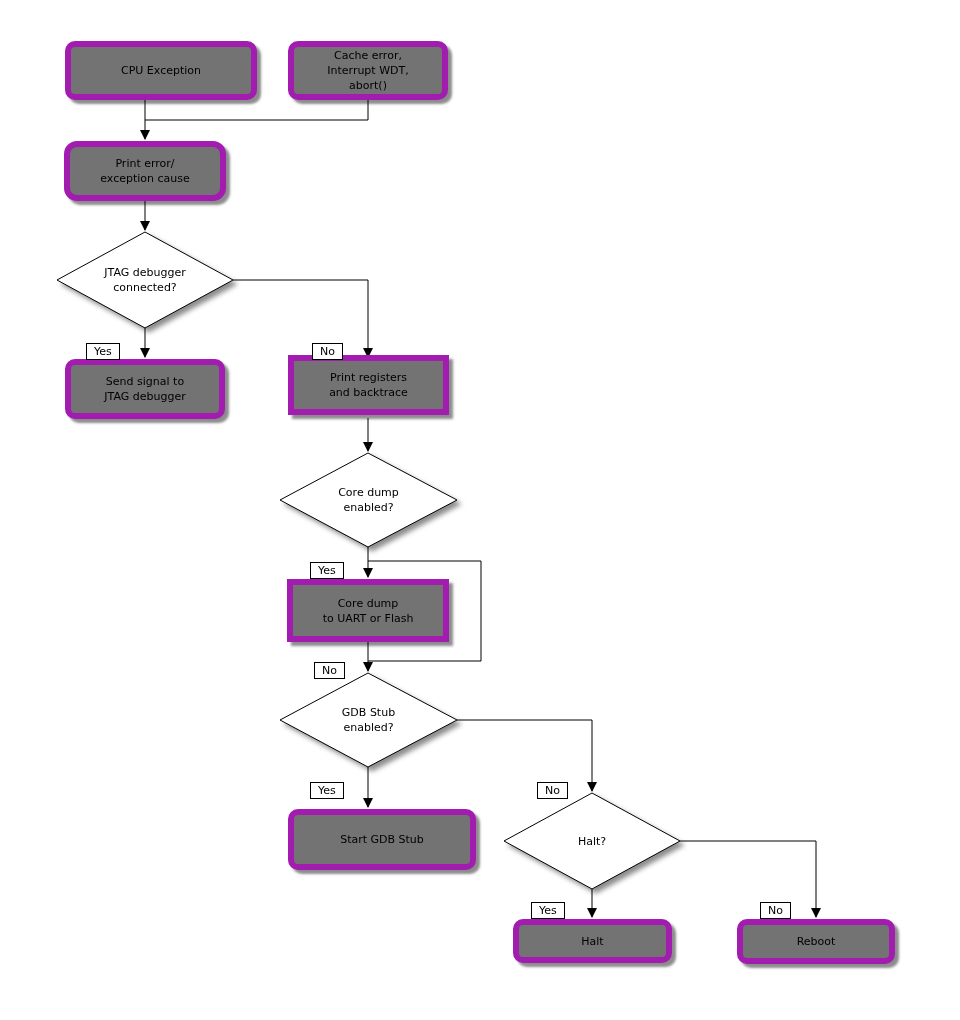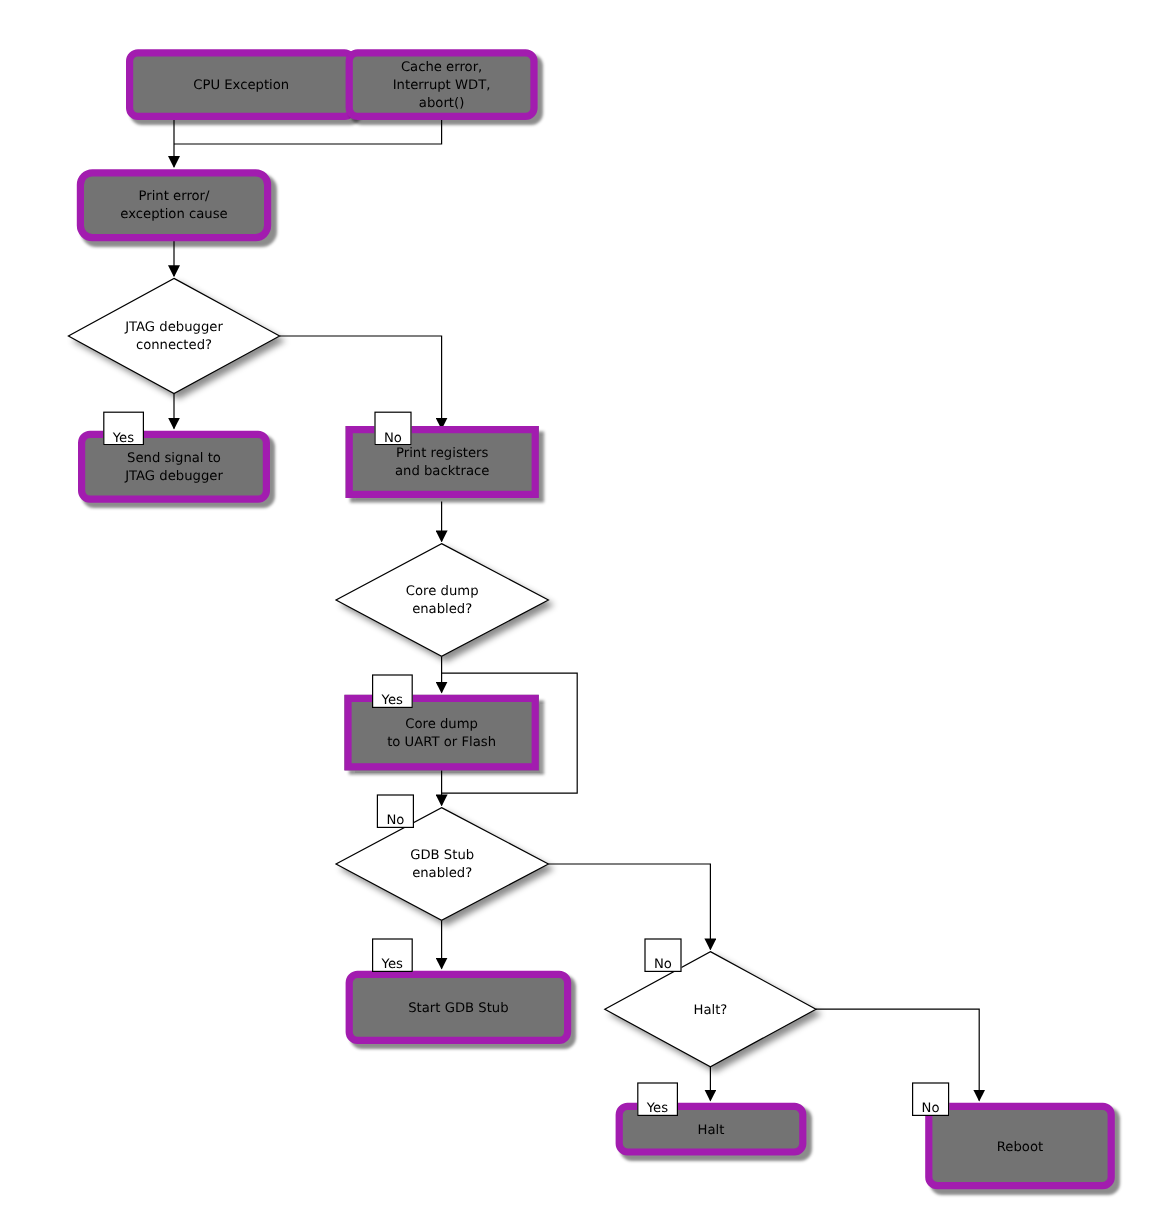--- a/index.html
+++ b/index.html
@@ -59,21 +59,21 @@
     text-align: center;
     white-space: pre-line;
     line-height: 15px;
     pointer-events: none;
   }
   .edge-label {
     position: absolute;
     box-sizing: border-box;
     background: #ffffff;
     border: 1px solid #000000;
-    padding: 13px 7px;
+    padding: 0 7px;
     height: 17px;
     line-height: 15px;
     text-align: center;
   }
 </style>
 </head>
 <body>
 
 <div id="canvas">
 
@@ -109,21 +109,21 @@
     <path class="edge" marker-end="url(#arrow)" d="M592,889 L592,917"></path>
 
     <path class="edge" marker-end="url(#arrow)" d="M680,841 L816,841 L816,917"></path>
 
     <polygon class="diamond" points="145,232 233,280 145,328 57,280"></polygon>
     <polygon class="diamond" points="368,453 457,500 368,547 280,500"></polygon>
     <polygon class="diamond" points="368,673 457,720 368,767 280,720"></polygon>
     <polygon class="diamond" points="592,793 680,841 592,889 504,841"></polygon>
   </svg>
 
-  <div class="node rounded" style="left:65px; top:41px; width:192px; height:59px;margin-left:40px;">CPU Exception</div>
+  <div class="node rounded" style="left:65px; top:41px; width:192px; height:59px;">CPU Exception</div>
 
   <div class="node rounded" style="left:288px; top:41px; width:160px; height:59px;">Cache error,
 Interrupt WDT,
 abort()</div>
 
   <div class="node" style="left:64px; top:141px; width:162px; height:60px;border-radius:13px;">Print error/
 exception cause</div>
 
   <div class="node rounded" style="left:65px; top:359px; width:160px; height:60px;">Send signal to
 JTAG debugger</div>
@@ -131,21 +131,21 @@
   <div class="node" style="left:288px; top:355px; width:161px; height:60px;">Print registers
 and backtrace</div>
 
   <div class="node" style="left:287px; top:579px; width:162px; height:63px;">Core dump
 to UART or Flash</div>
 
   <div class="node rounded" style="left:288px; top:809px; width:188px; height:61px;">Start GDB Stub</div>
 
   <div class="node rounded" style="left:513px; top:919px; width:159px; height:44px;">Halt</div>
 
-  <div class="node rounded" style="left:737px; top:919px; width:158px; height:72px;margin-left:34px;">Reboot</div>
+  <div class="node rounded" style="left:737px; top:919px; width:158px; height:45px;">Reboot</div>
 
   <div class="diamond-label" style="left:57px; top:232px; width:176px; height:96px;">JTAG debugger
 connected?</div>
 
   <div class="diamond-label" style="left:280px; top:453px; width:177px; height:94px;">Core dump
 enabled?</div>
 
   <div class="diamond-label" style="left:280px; top:673px; width:177px; height:94px;">GDB Stub
 enabled?</div>
 

